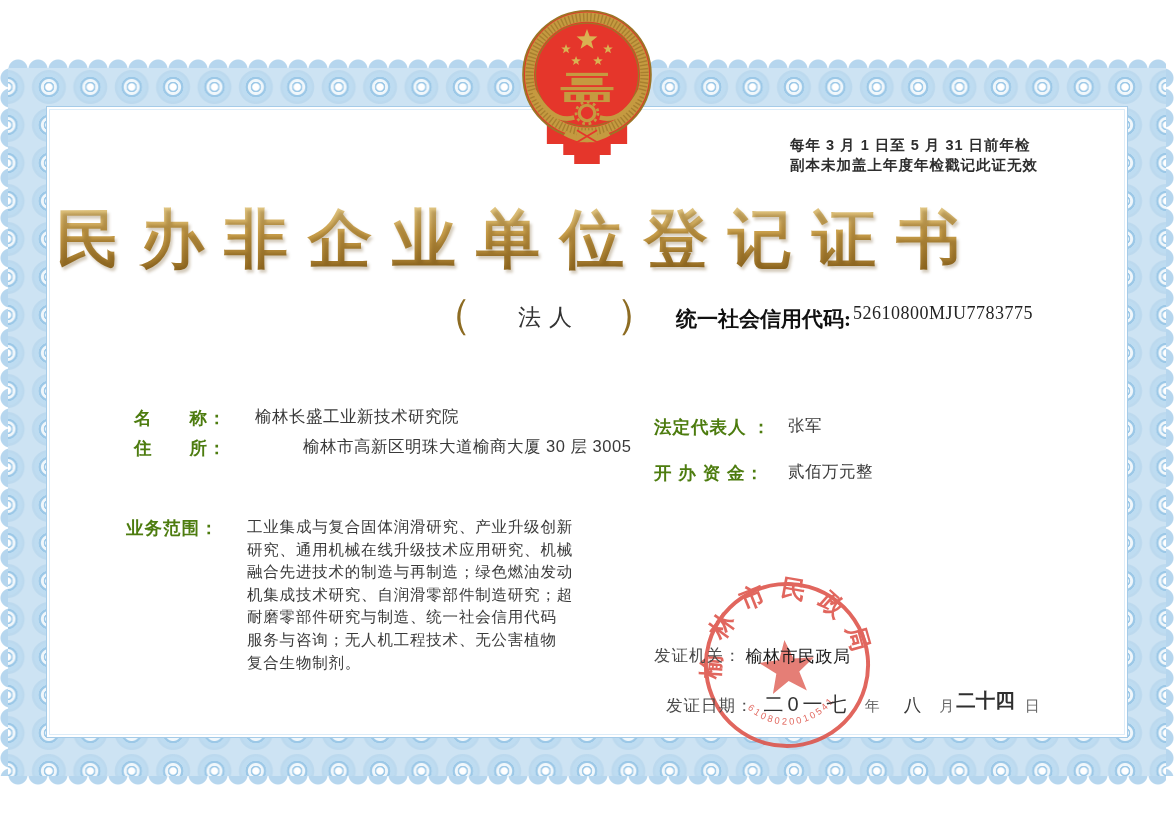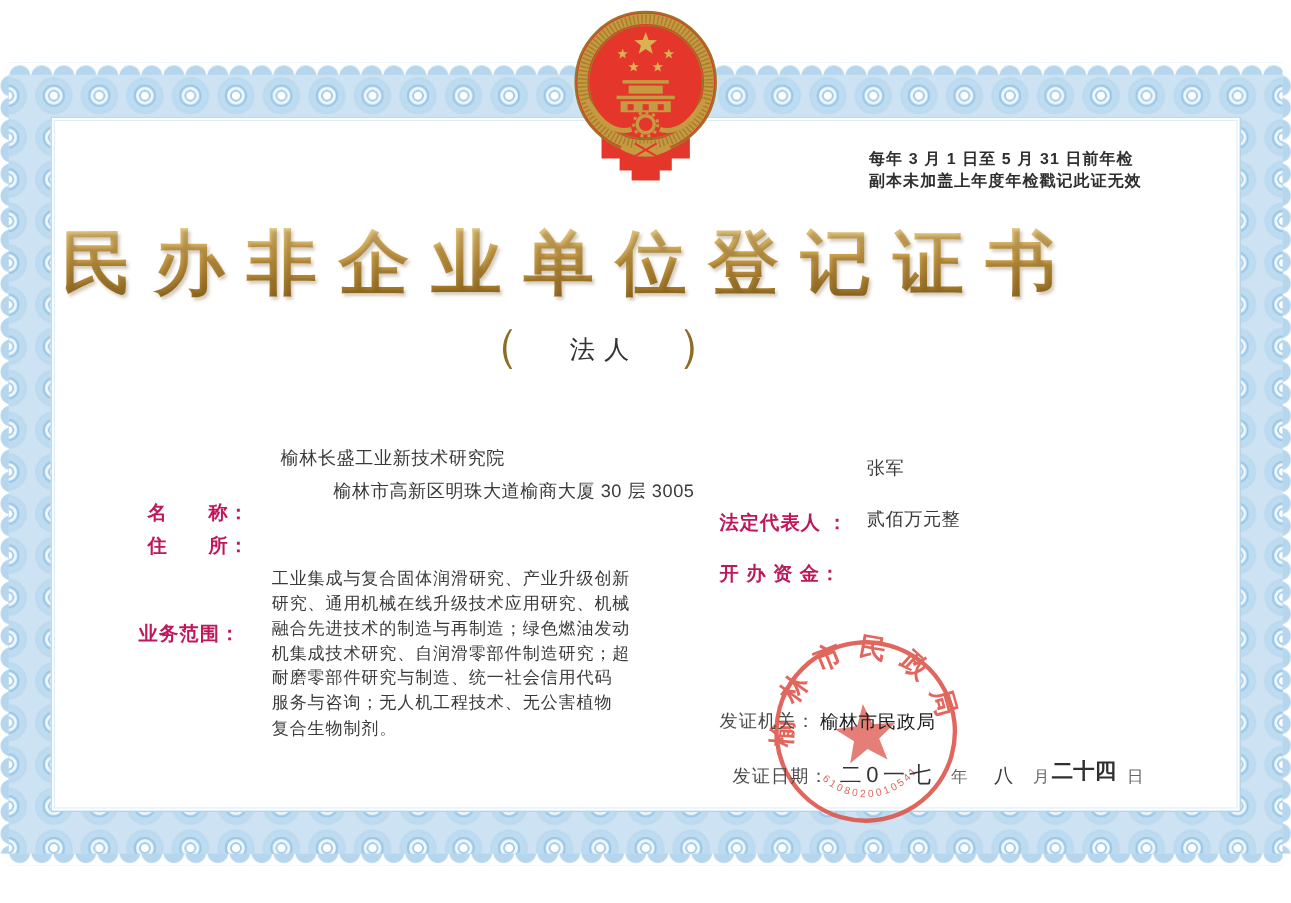--- a/index.html
+++ b/index.html
@@ -56,21 +56,21 @@
   .typeline { position:absolute; left:430px; top:290px; z-index:2; display:flex; align-items:center; }
   .bracket { font-size:42px; font-weight:400; color:#8d6c23; line-height:48px; }
   .typ { font-size:23px; color:#333; letter-spacing:8px; margin:0 36px 0 46px; padding-top:6px; }
   .codeblock { margin-left:18px; padding-top:10px; white-space:nowrap; }
   .codelabel { font-family:"Liberation Serif", serif; font-weight:bold; font-size:21px; color:#111; }
   .codeval { font-family:"Liberation Serif", serif; font-size:18px; color:#222; letter-spacing:.5px;
     position:relative; top:-7px; margin-left:2px; }
 
   
   .fld { position:absolute; display:flex; z-index:2; }
-  .fld .lab { font-size:17.5px; color:#be185d; font-weight:600; letter-spacing:1px; flex:none;margin-top:48px; }
+  .fld .lab { font-size:17.5px; color:#4d7c0f; font-weight:600; letter-spacing:1px; flex:none; }
   .fld .val { font-size:16.5px; color:#3a3a3a; letter-spacing:.5px; }
   .left-col .lab { width:121px; }
   .right-col .lab { width:134px; }
   .f-name { left:134px; top:406px; }
   .f-addr { left:134px; top:436px;gap:48px; }
   .f-scope { left:126px; top:516px; }
   .f-scope .lines { width:372px; font-size:15.5px; line-height:22.6px; color:#3a3a3a; letter-spacing:.8px; }
   .f-legal { left:654px; top:415px; }
   .f-capital { left:654px; top:461px;justify-content:center; }
   .f-super { left:654px; top:515px; }
@@ -156,20 +156,23 @@
     <div>每年 3 月 1 日至 5 月 31 日前年检</div>
     <div>副本未加盖上年度年检戳记此证无效</div>
   </div>
 
   <div class="title">民办非企业单位登记证书</div>
 
   <div class="typeline">
     <span class="bracket">（</span>
     <span class="typ">法人</span>
     <span class="bracket">）</span>
+    <span class="codeblock">
+      <span class="codelabel">统一社会信用代码:</span><span class="codeval">52610800MJU7783775</span>
+    </span>
   </div>
 
   <div class="fld left-col f-name">
     <span class="lab">名　　称：</span>
     <span class="val">榆林长盛工业新技术研究院</span>
   </div>
   <div class="fld left-col f-addr">
     <span class="lab">住　　所：</span>
     <span class="val">榆林市高新区明珠大道榆商大厦 30 层 3005</span>
   </div>

